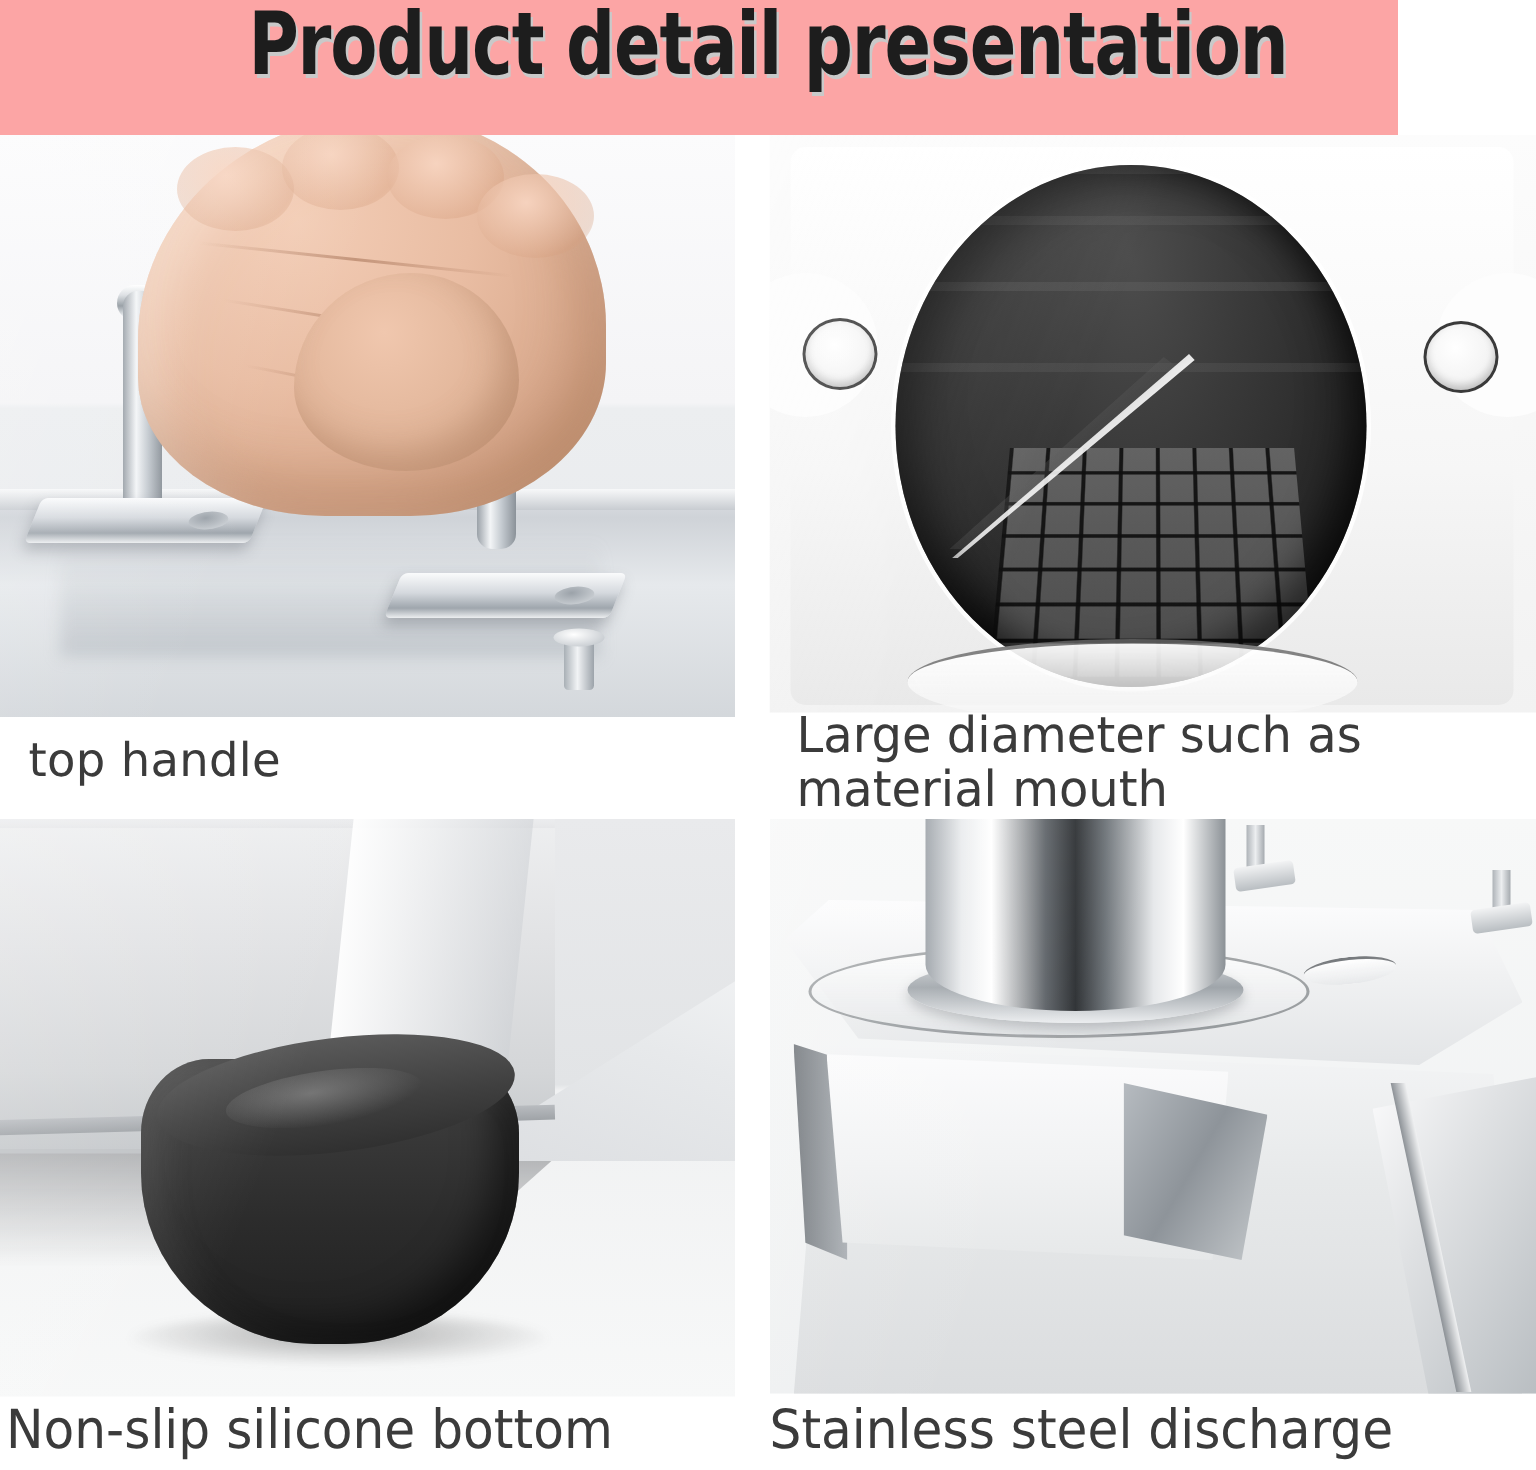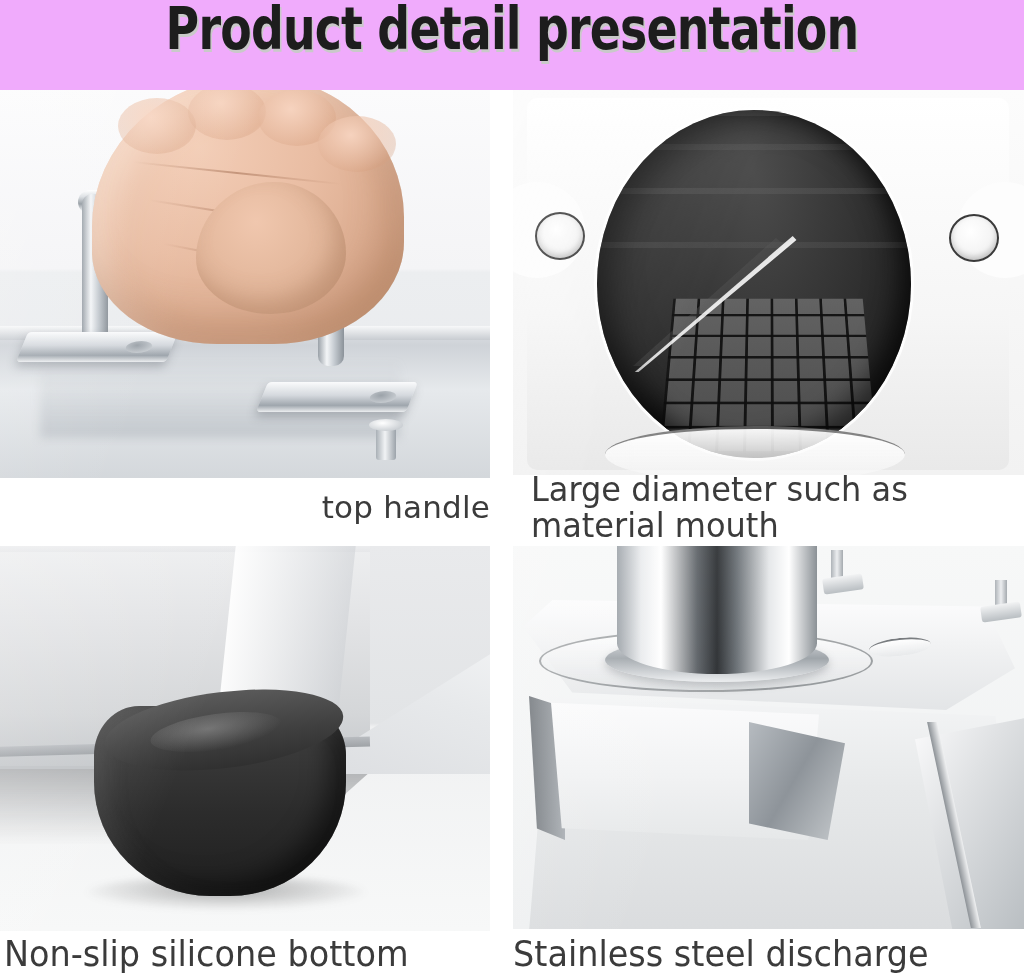--- a/index.html
+++ b/index.html
@@ -12,22 +12,22 @@
     height: 980px;
     overflow: hidden;
     font-family: "DejaVu Sans", sans-serif;
     position: relative;
   }
 
   
   .title-band {
     position: absolute;
     left: 0; top: 0;
-    width: 1024px; height: 90px;
-    background: #f0abfc;
+    width: 932px; height: 90px;
+    background: #fca5a5;
   }
   .title-text {
     position: absolute;
     left: 0; top: -4px;
     width: 1024px;
     text-align: center;
     font-family: "DejaVu Sans", sans-serif;
     font-weight: bold;
     font-size: 58px;
     line-height: 66px;
@@ -63,24 +63,25 @@
 
   
   .caption {
     position: absolute;
     font-family: "DejaVu Sans", sans-serif;
     color: #3b3b3b;
     white-space: pre-line;
   }
   #caption-handle {
     left: 0; top: 396px; width: 490px;
-    text-align: right;
+    text-align: left;
     font-size: 31px;
     line-height: 42px;
     letter-spacing: 0.2px;
+    padding-left: 19px;
   }
   #caption-mouth {
     left: 18px; top: 382px; width: 493px;
     text-align: left;
     font-size: 33px;
     line-height: 36px;
     transform: scaleX(0.97);
     transform-origin: 0 0;
   }
   #caption-foot {

